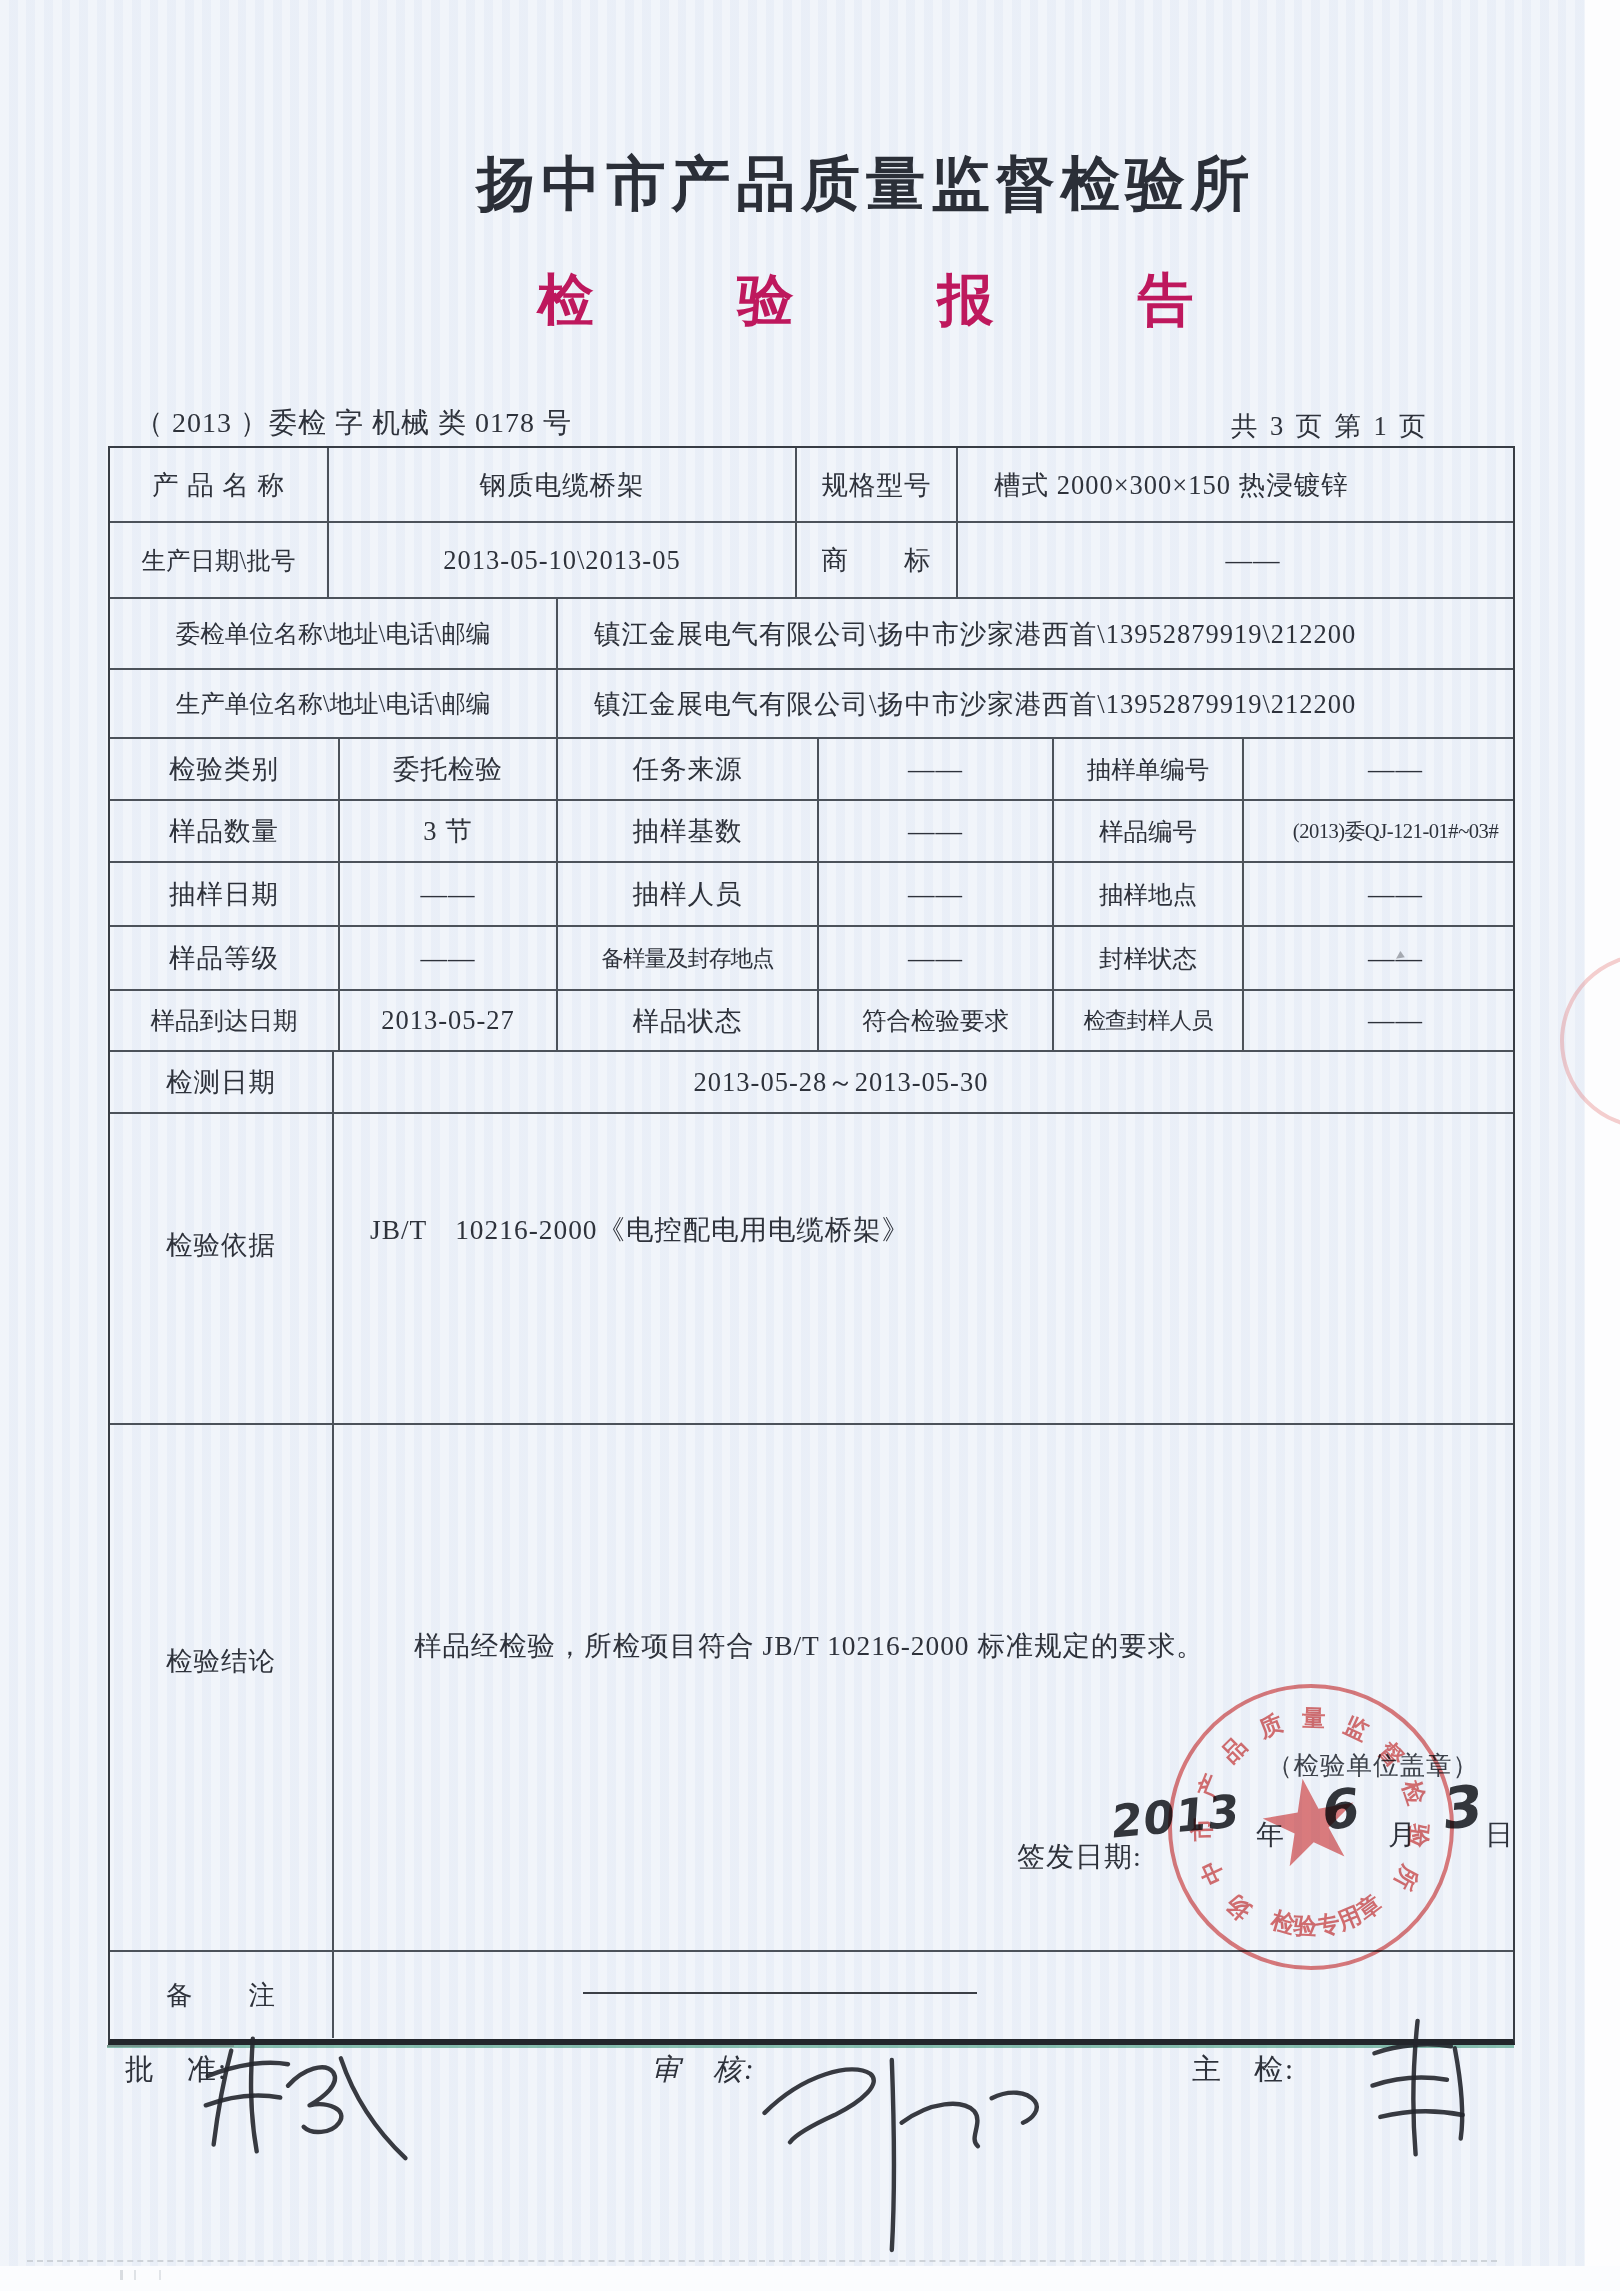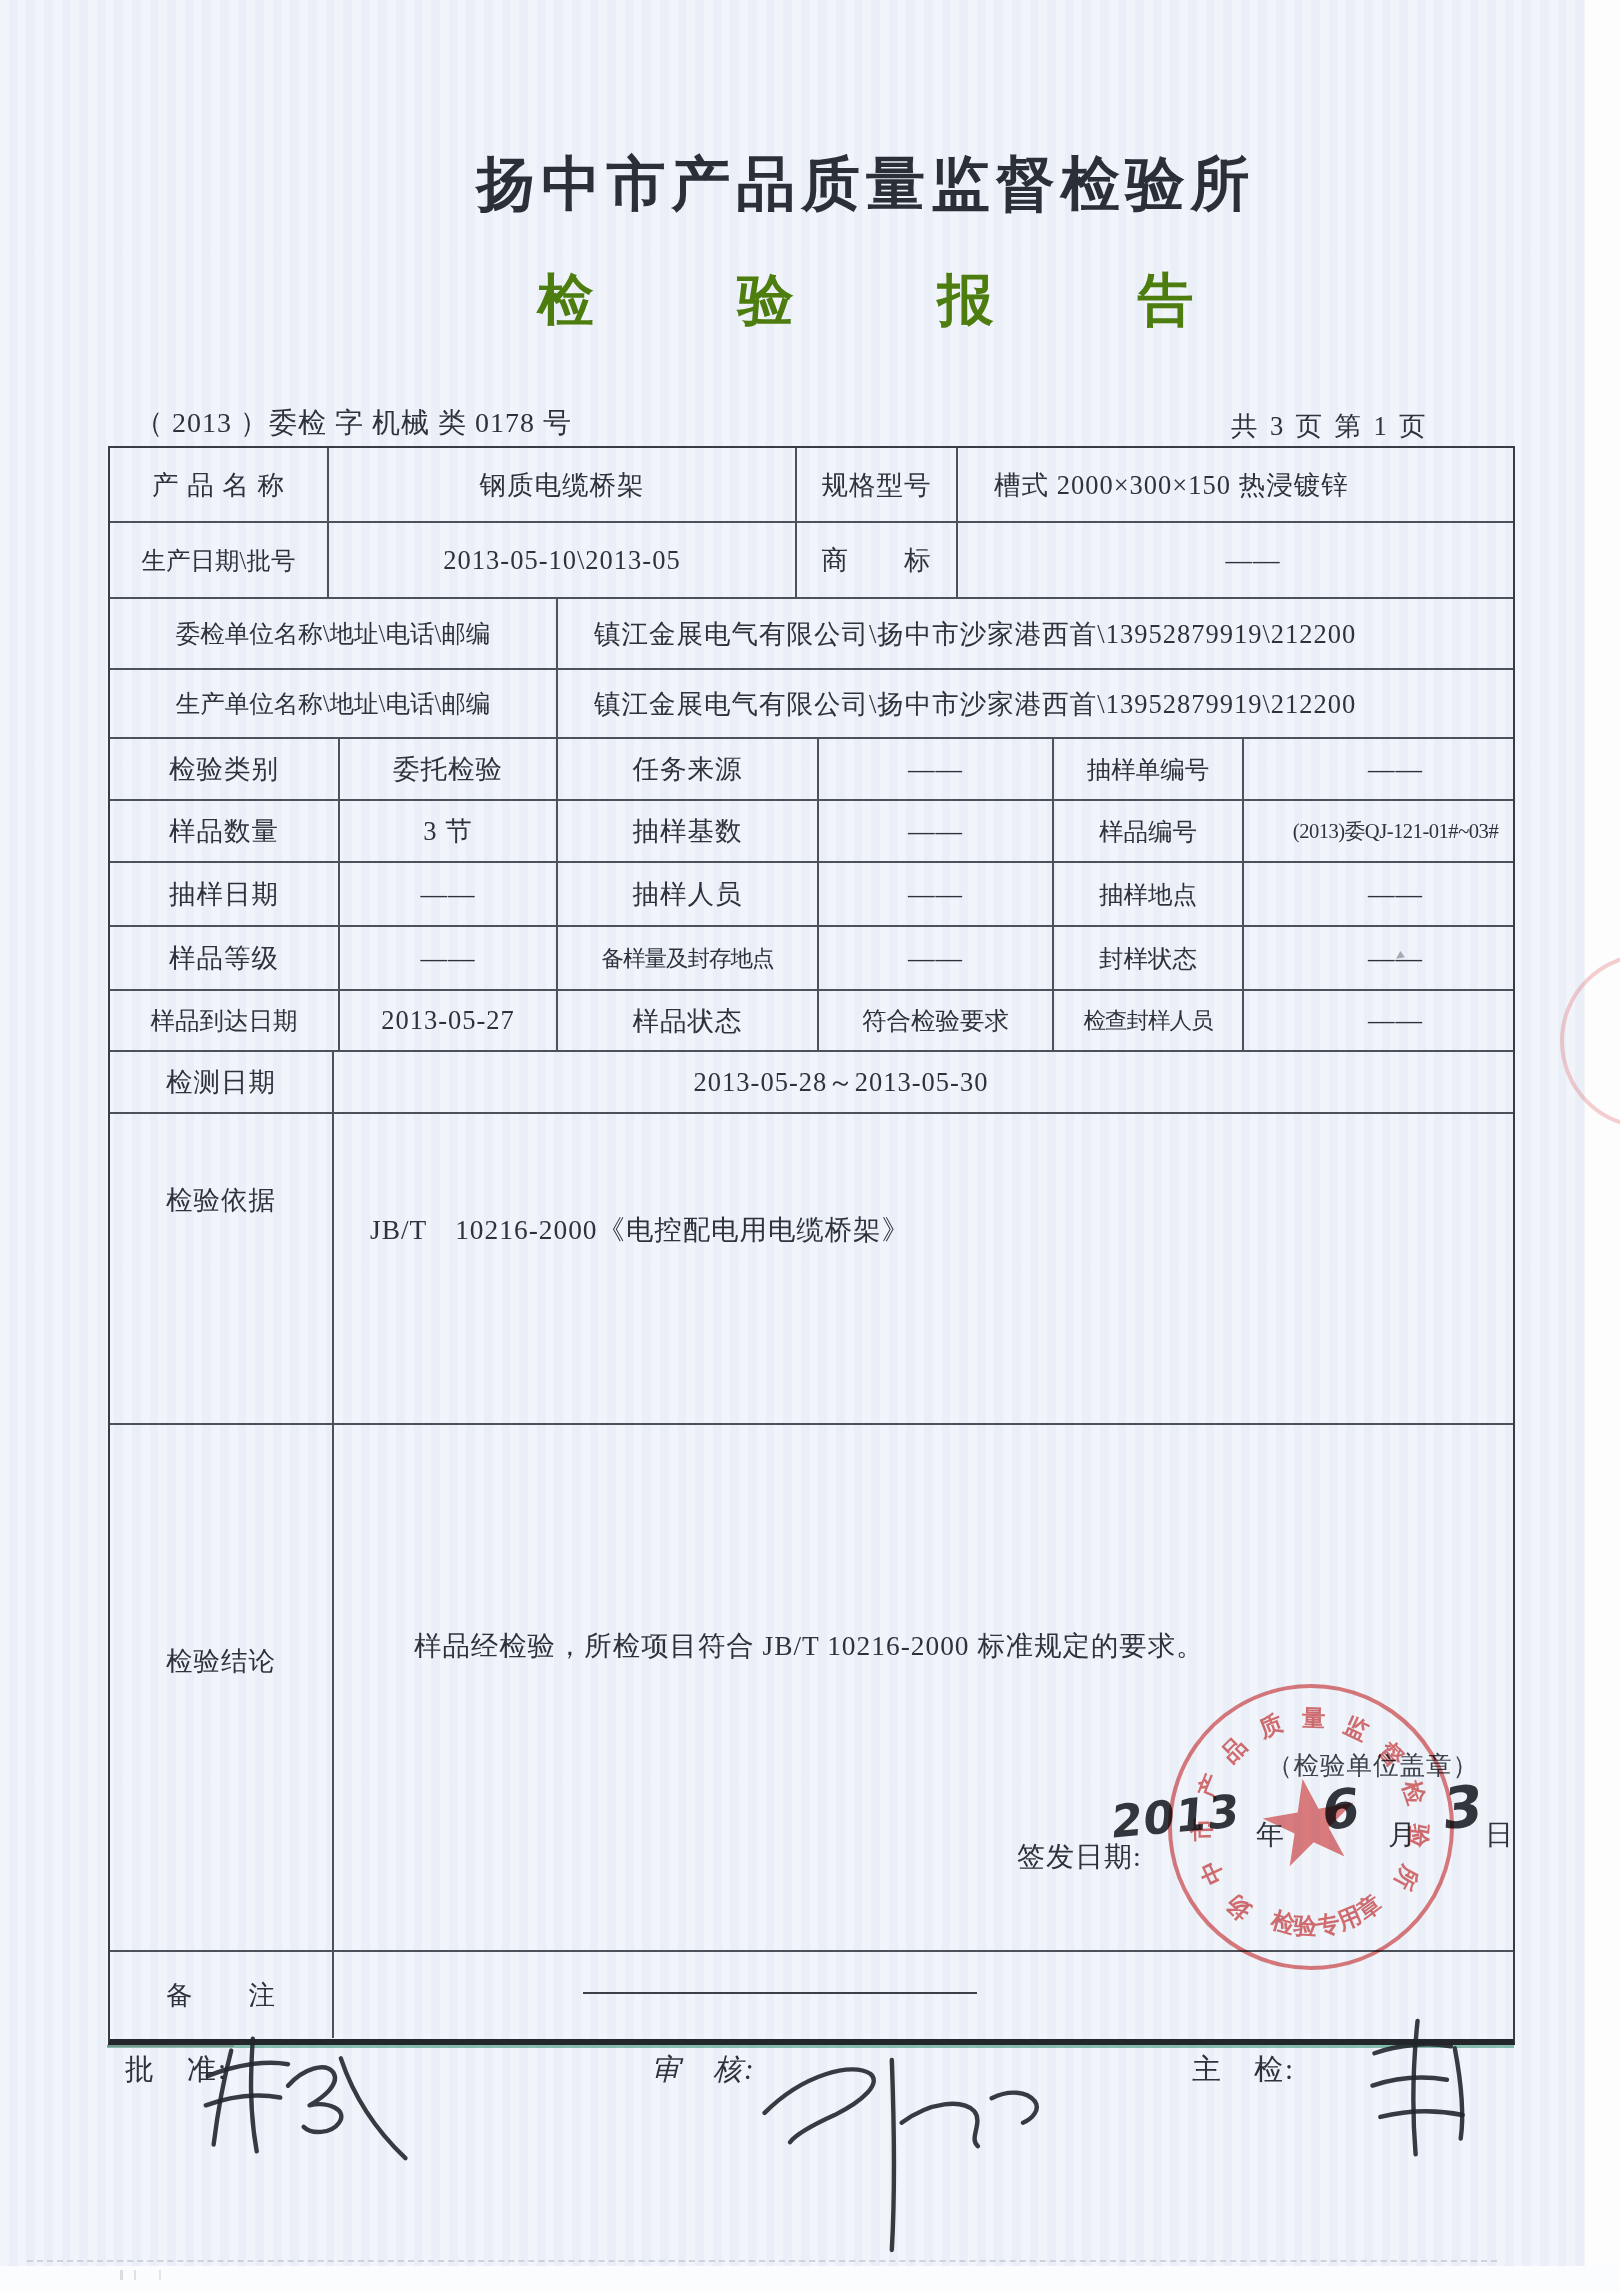--- a/index.html
+++ b/index.html
@@ -19,21 +19,21 @@
   .edge-right { position:absolute; right:0; top:0; width:35px; height:100%; background:#fdfdfe; z-index:1; }
   .edge-bottom { position:absolute; left:0; top:2266px; width:100%; height:25.5px; background:#fbfcfe; z-index:1; }
   .scan-line { position:absolute; left:27.4px; top:2260px; width:1470px; border-top:2px dashed #c3c9cf; opacity:.75; z-index:2; }
   .scan-mark { position:absolute; left:120px; top:2270px; width:118px; height:9.8px; z-index:2; opacity:.5;
     background: linear-gradient(90deg,#b7bdc4 0 2.9px, transparent 2.9px 13.7px, #c3c9cf 13.7px 15.7px, transparent 15.7px 39px, #c8cdd3 39px 41px, transparent 41px); }
 
   
   .institute-title { position:absolute; left:866px; top:145px; transform:translateX(-50%);
     font-size:59px; font-weight:bold; letter-spacing:5.9px; white-space:nowrap; color:#2b2f38; z-index:2; }
   .report-title { position:absolute; left:898px; top:263px; transform:translateX(-50%);
-    font-size:56px; font-weight:bold; letter-spacing:65px; white-space:nowrap; color:#4d7c0f; z-index:2; }
+    font-size:56px; font-weight:bold; letter-spacing:65px; white-space:nowrap; color:#be185d; z-index:2; }
   .report-number { position:absolute; left:135px; top:404px; font-size:28px; letter-spacing:1px; z-index:2; }
   .page-info { position:absolute; left:1231px; top:408px; font-size:26.5px; letter-spacing:2.9px; z-index:2; }
 
   
   .form-table { position:absolute; left:108px; top:446px; width:1407px; height:1599px; z-index:3;
     border:2.9px solid #383d45; border-bottom:6.9px solid #23262b; }
   .form-table::after { 
     content:""; position:absolute; left:-2.9px; bottom:-8.8px; width:1407px; height:2.9px;
     background:#2f9070; opacity:.55; }
   .form-table::before { 
@@ -43,21 +43,21 @@
   .tr:last-child { border-bottom:none; }
   .td { border-right:2px solid #4c525a; display:flex; align-items:center; justify-content:center;
     font-size:26.5px; letter-spacing:1px; overflow:hidden; }
   .td:last-child { border-right:none;padding-left:36px; }
   .left { justify-content:flex-start; padding-left:15.7px; }
   .fs25 { font-size:24.5px; letter-spacing:0; }
   .fs23 { font-size:22.5px; letter-spacing:-1px; }
   .fs21 { font-size:20.6px; letter-spacing:-0.5px; }
   .top-align { align-items:flex-start; }
 
-  .row11-label { padding-top:68px; }
+  .row11-label { padding-top:113px; }
   .row11-value { justify-content:flex-start; padding:98px 0 0 143px; font-size:27.4px; }
   .row12-label { padding-top:218px; }
   .row12-value { position:relative; }
   .conclusion-text { position:absolute; left:80px; top:203px; font-size:27.4px; letter-spacing:1px; }
   .seal-note { position:absolute; left:933px; top:323px; font-size:25.5px; color:#3c414a; }
   .issue-label { position:absolute; left:683px; top:413px; font-size:28px; }
   .unit { position:absolute; top:391px; font-size:28px; }
   .hw { position:absolute; font-family:"DejaVu Sans", sans-serif; font-weight:600; color:#23262c;
     transform: rotate(-5deg) skewX(-9deg); opacity:.92; z-index:7; white-space:nowrap; }
   .note-underline { position:absolute; left:249px; top:40px; width:394px; height:2px; background:#3b3f46; }

